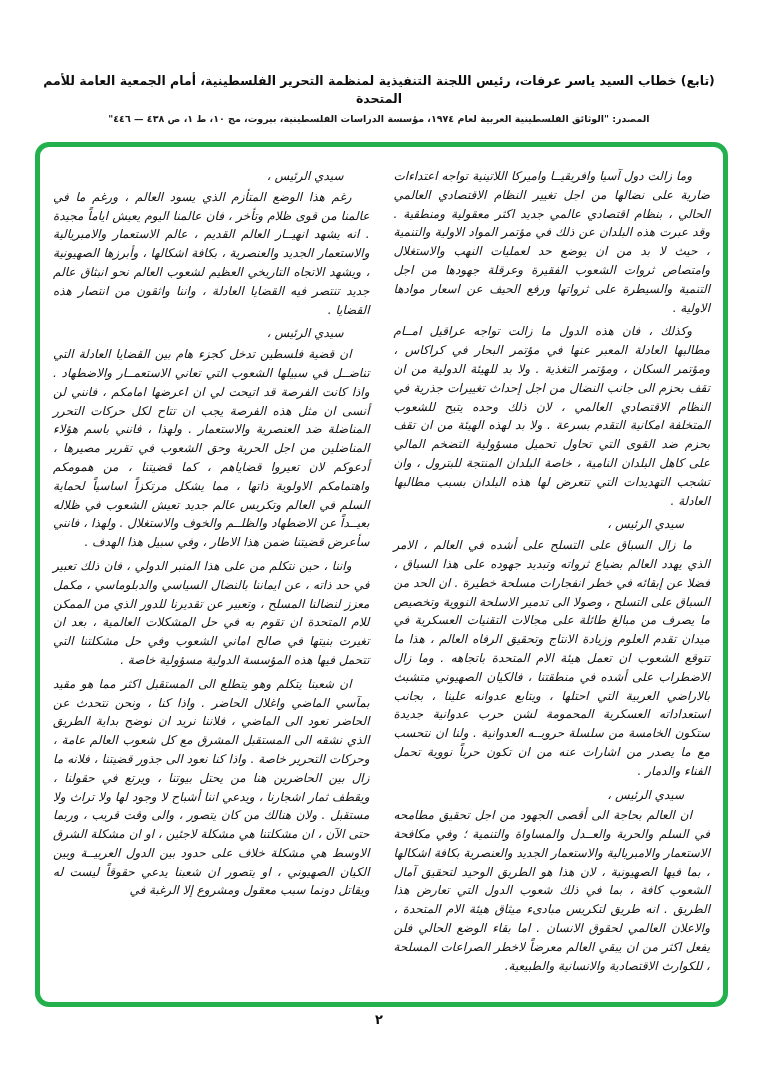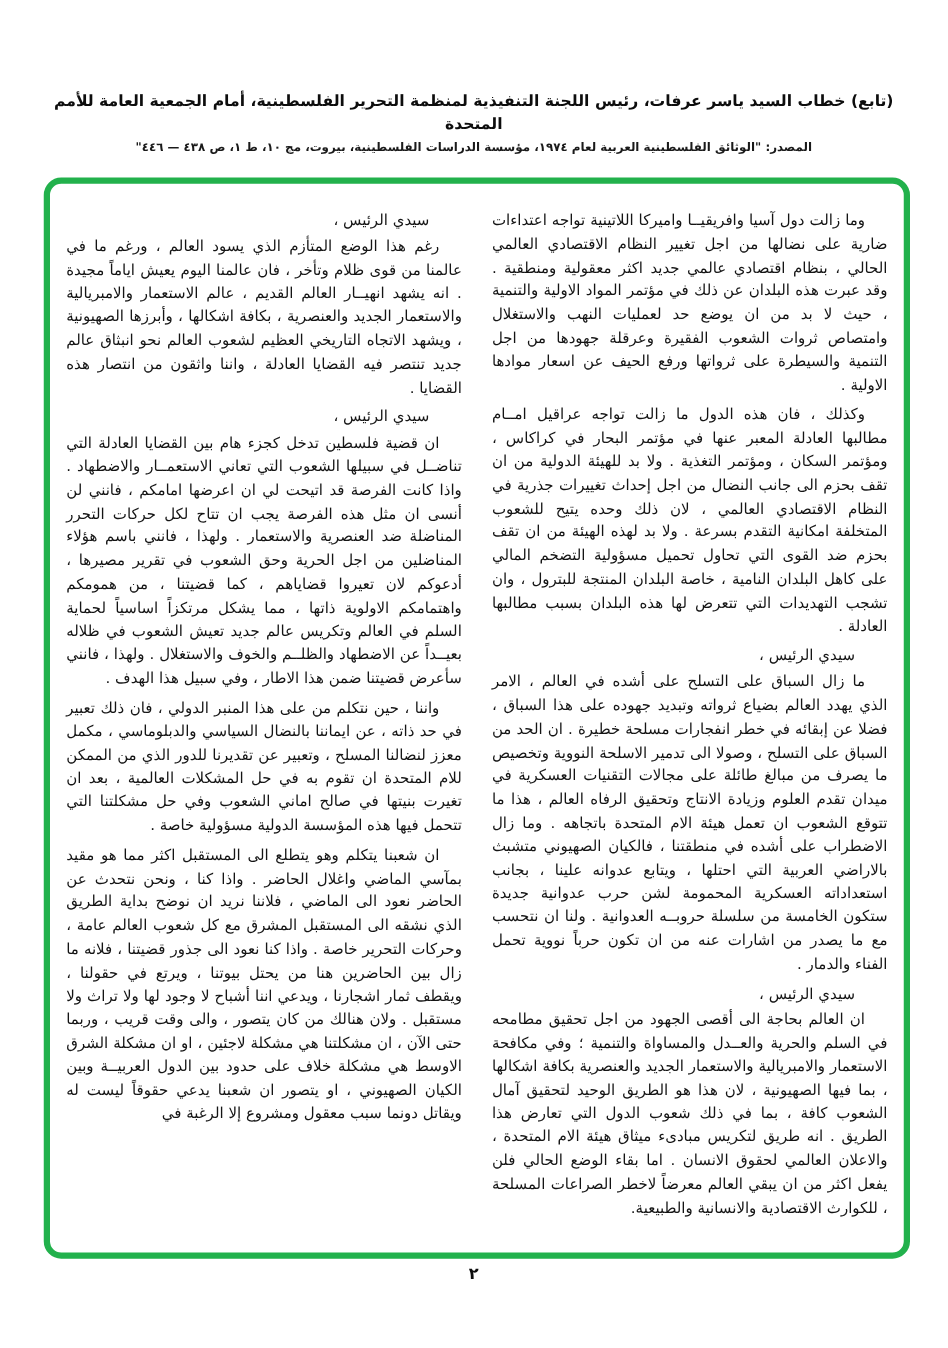--- a/index.html
+++ b/index.html
@@ -53,20 +53,21 @@
     direction: rtl;
     display: flex;
     gap: 24px;
     padding: 20px 13px 8px 13px;
     height: calc(100% - 28px);
     box-sizing: border-box;
   }
   .column {
     flex: 1 1 0;
     min-width: 0;
+    font-style: italic;
   }
   .column p {
     margin: 0 0 5px 0;
     font-size: 12px;
     line-height: 18.8px;
     text-align: justify;
     color: #141414;
   }
   .column p.para {
     text-indent: 18px;

